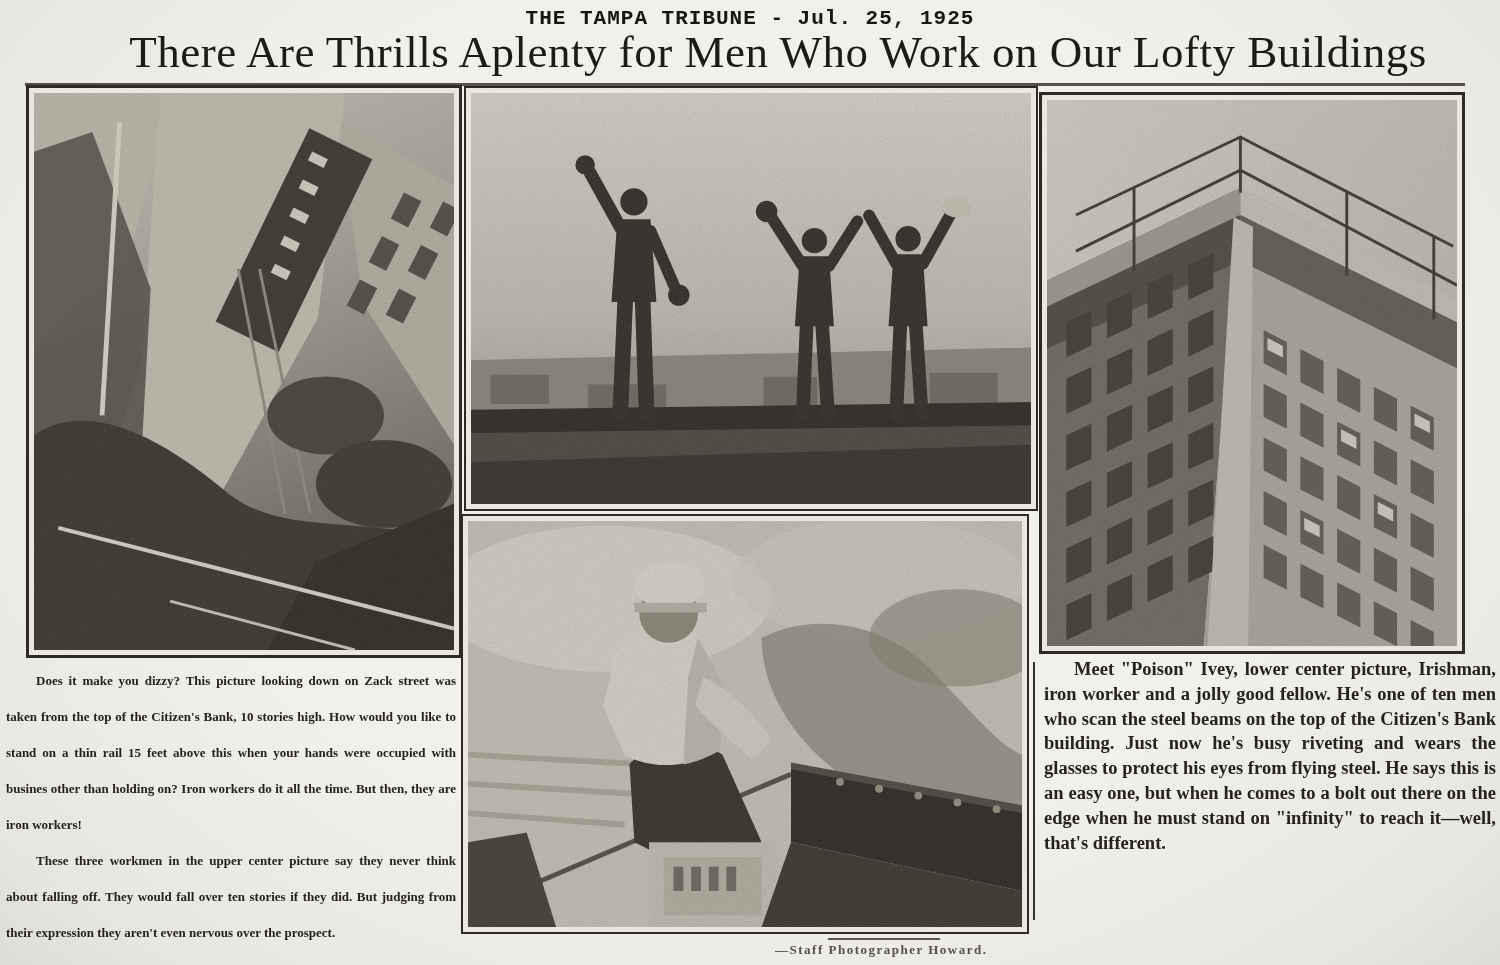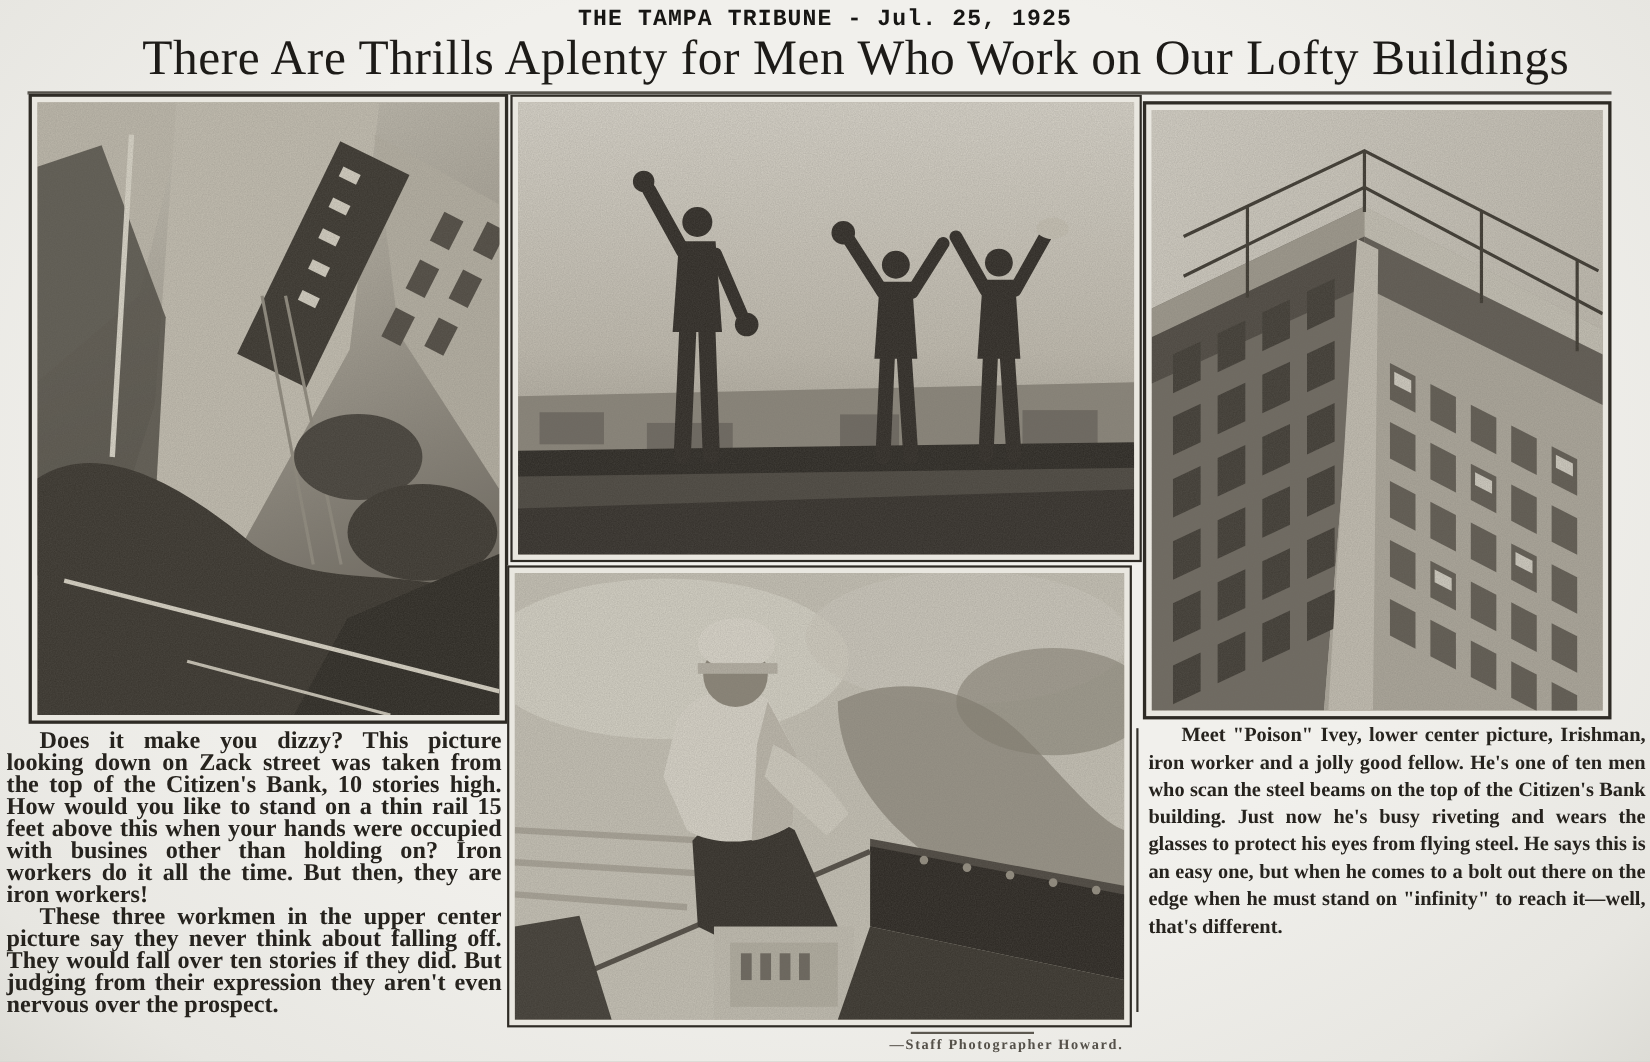--- a/index.html
+++ b/index.html
@@ -23,26 +23,26 @@
     position:absolute;box-sizing:border-box;background:#e9e7e0;
     border:3px solid #2e2b25;padding:5px;margin:0;
   }
   .photo svg{width:100%;height:100%;display:block;background:#b9b4a8;}
   .photo-top-center,.photo-bottom-center{border-width:2px;}
   .col{position:absolute;}
   .col p{
     margin:0;text-indent:30px;text-align:justify;font-weight:bold;
     color:#26231e;
   }
-  .col-left p{font-size:22px;line-height:20px;}
+  .col-left p{font-size:13px;line-height:36px;}
   .col-right p{font-size:18.5px;line-height:24.8px;}
   .right-rule{position:absolute;left:1033px;top:662px;width:2px;height:258px;background:#35322c;}
   .credit-rule{position:absolute;left:828px;top:938px;width:112px;height:2px;background:#5c5850;}
   .credit{
-    position:absolute;left:775px;top:942px;width:280px;text-align:center;
+    position:absolute;left:775px;top:942px;width:280px;text-align:left;
     font-size:13px;font-weight:bold;letter-spacing:1.5px;color:#55514a;
   }
 </style>
 </head>
 <body>
 
 <div class="page">
 
   <div class="masthead">THE TAMPA TRIBUNE - Jul. 25, 1925</div>
   <h1 class="headline">There Are Thrills Aplenty for Men Who Work on Our Lofty Buildings</h1>

